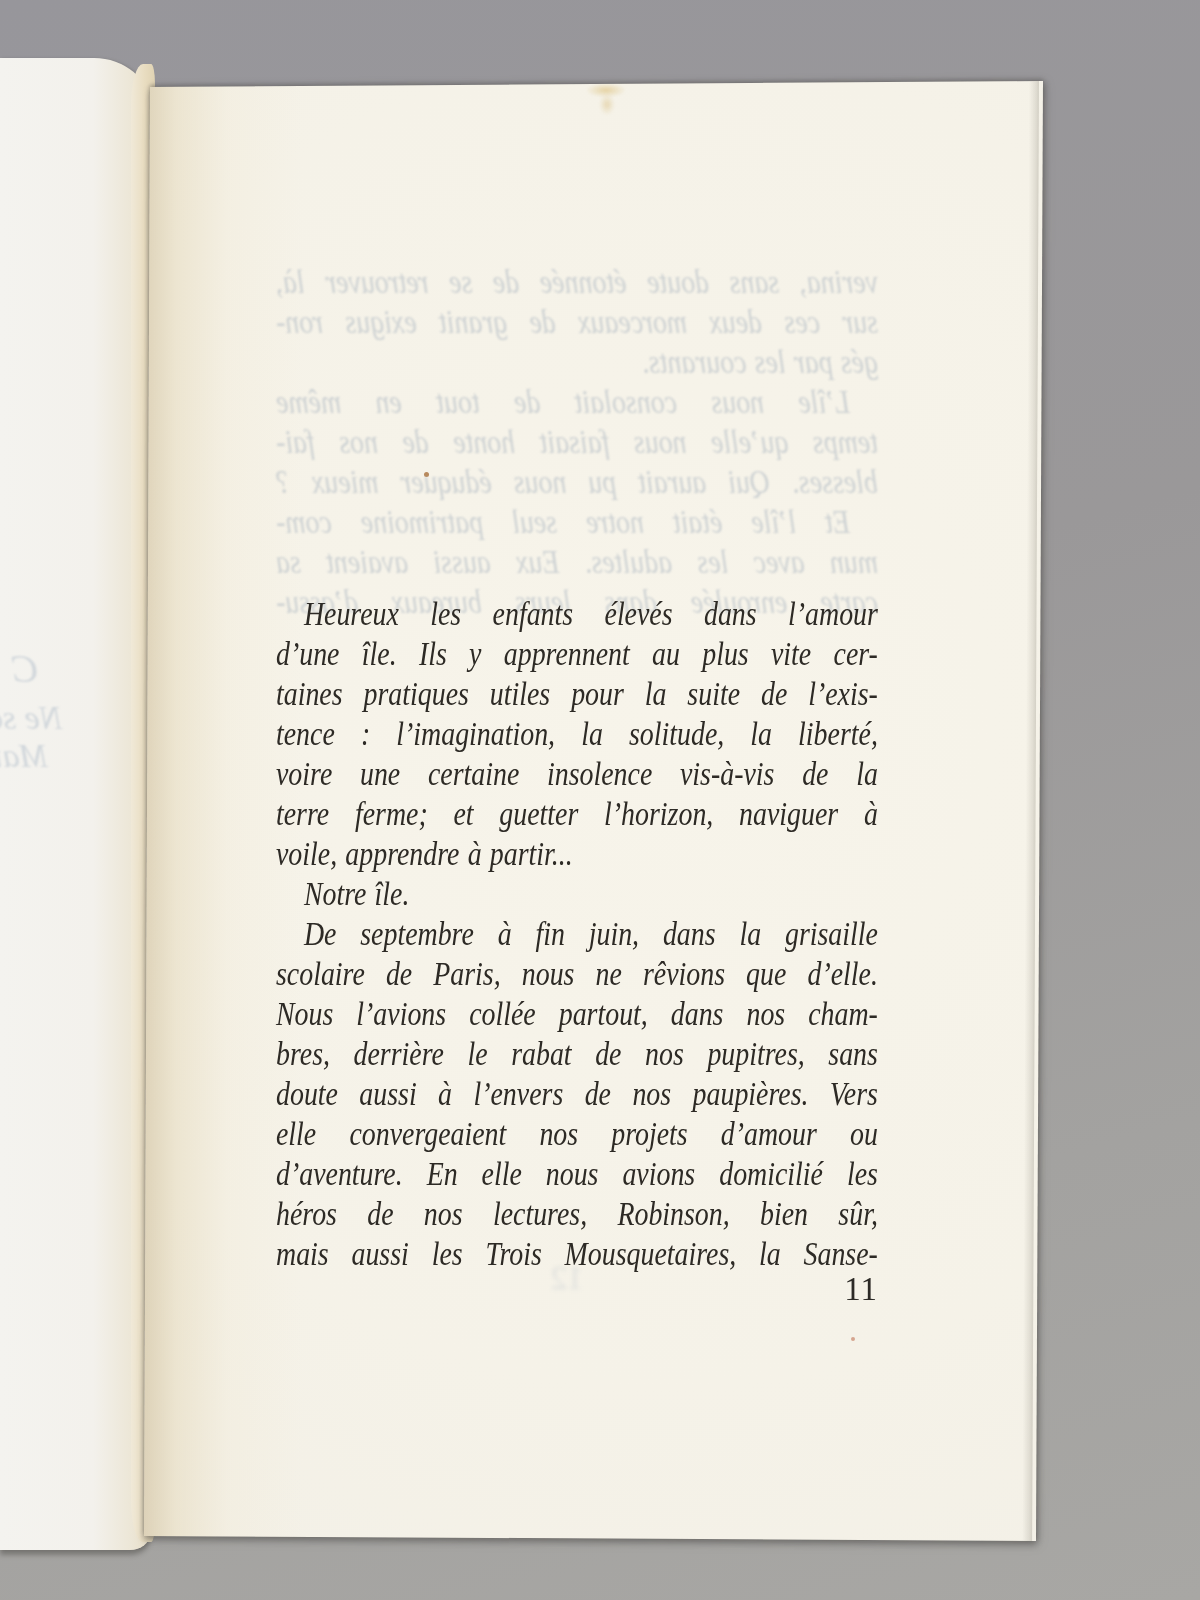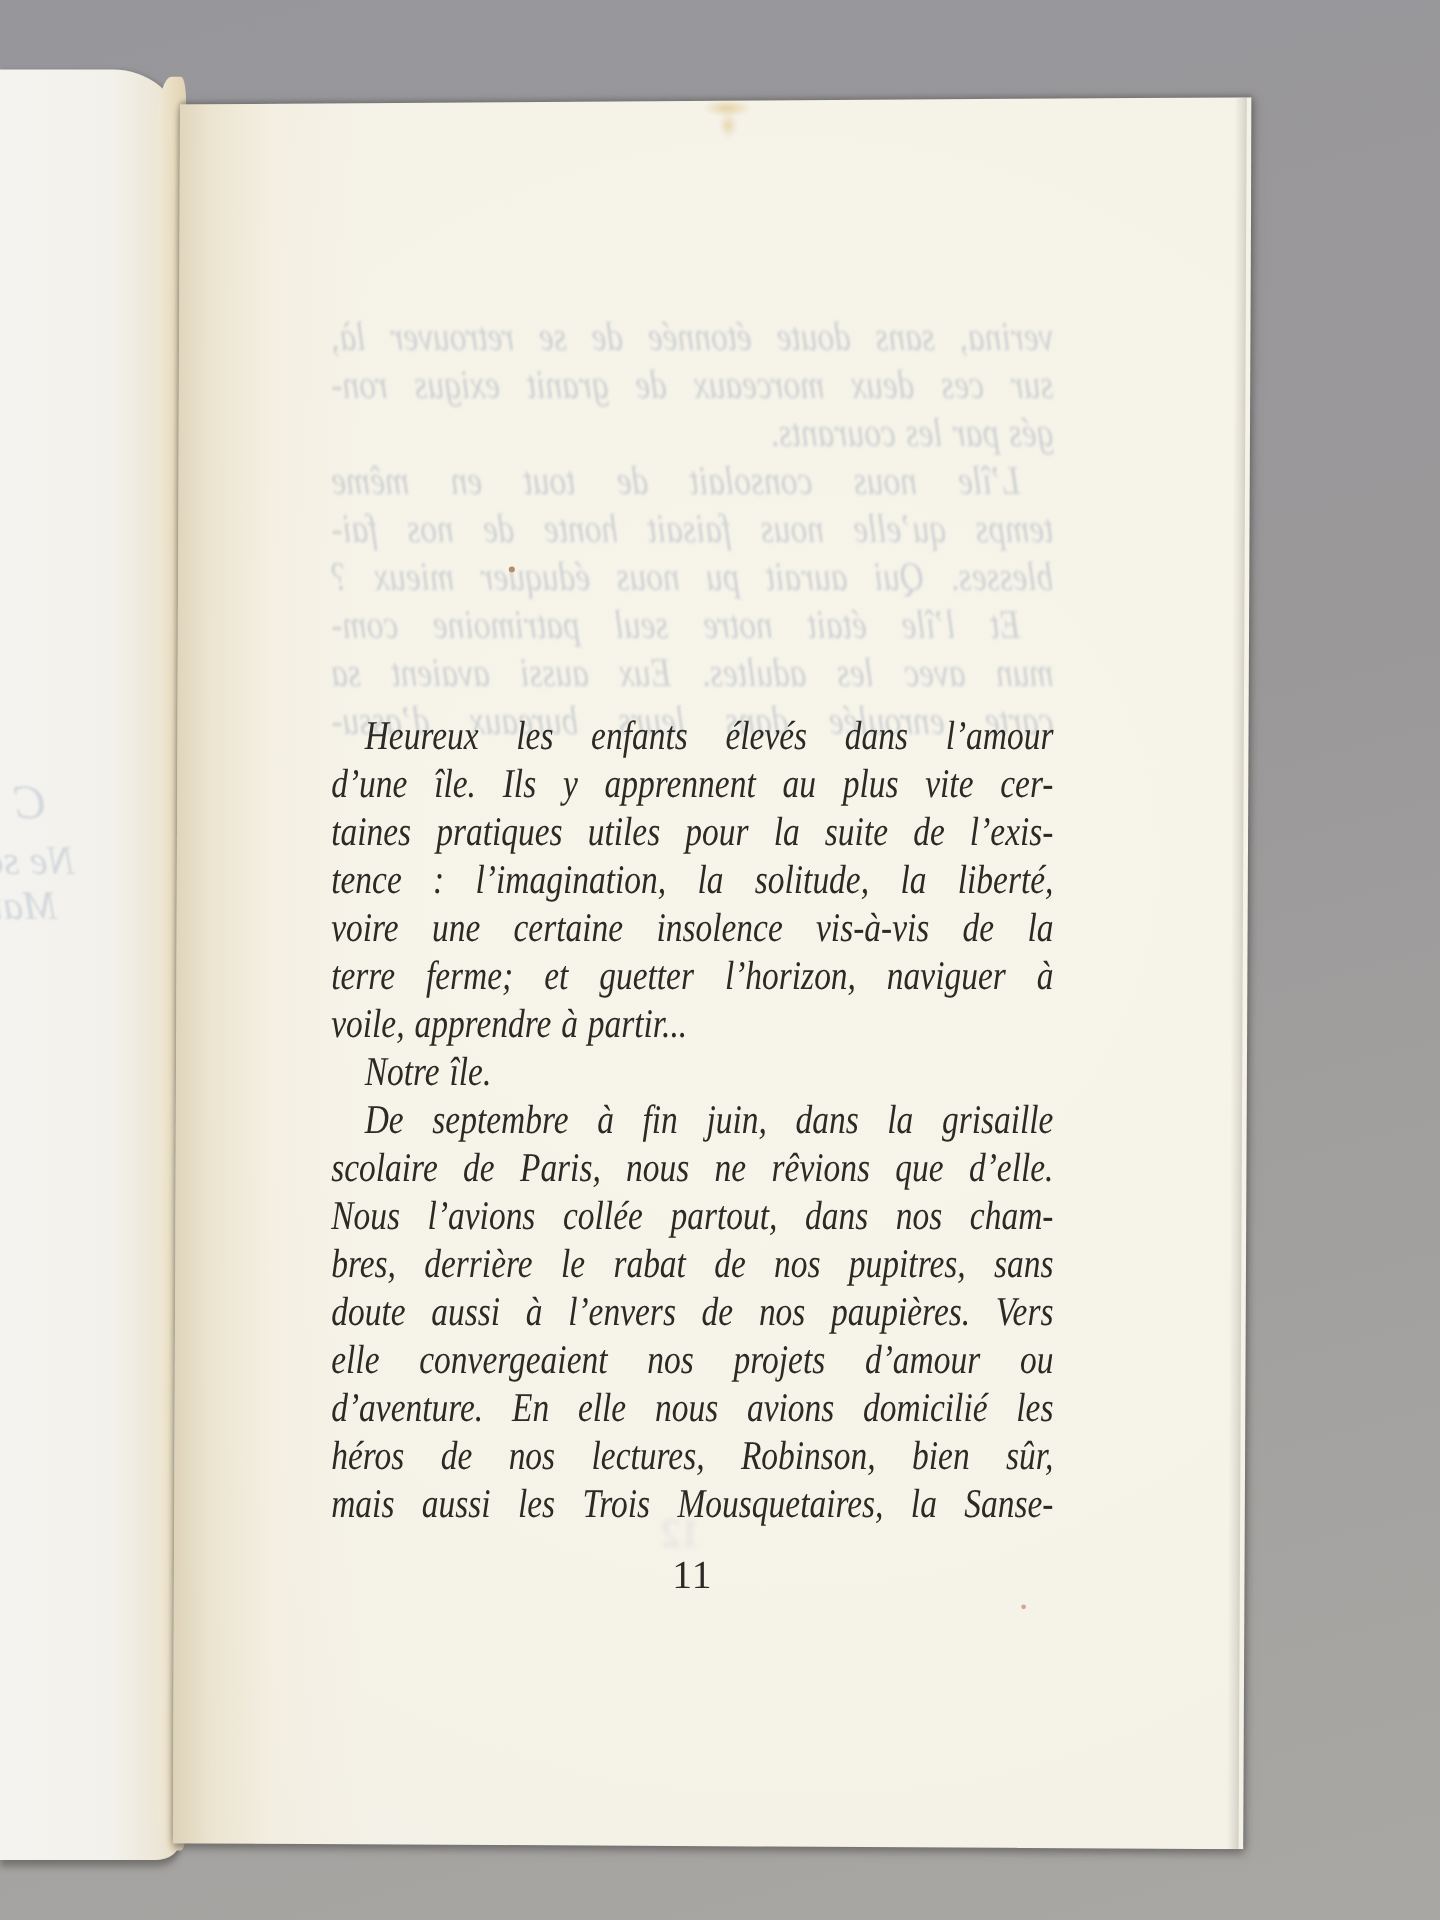--- a/index.html
+++ b/index.html
@@ -74,22 +74,22 @@
   }
   .main-text{left:276px;top:594px;transform:scaleX(0.82);color:#2d2a25;}
   .bleed-text{
     left:878px;top:262px;transform:scaleX(-0.82);
     color:#aeb8c2;opacity:.55;filter:blur(1.2px);
   }
   .line{height:40px;text-align:justify;text-align-last:justify;}
   .line.nj{text-align-last:left;}
   .line.ind{text-indent:34px;}
   .page-number{
-    position:absolute;left:276px;top:1271px;width:602px;text-align:center;
-    font-size:33px;letter-spacing:1px;color:#2c2a26;font-style:normal;margin-top:24px;
+    position:absolute;left:276px;top:1271px;width:602px;text-align:right;
+    font-size:33px;letter-spacing:1px;color:#2c2a26;font-style:normal;
   }
   .page-number-ghost{
     position:absolute;left:266px;top:1260px;width:602px;text-align:center;
     font-size:33px;color:#b6c0ca;opacity:.35;filter:blur(2.2px);
     transform:scaleX(-1);font-style:normal;
   }
 </style>
 </head>
 <body>
 

